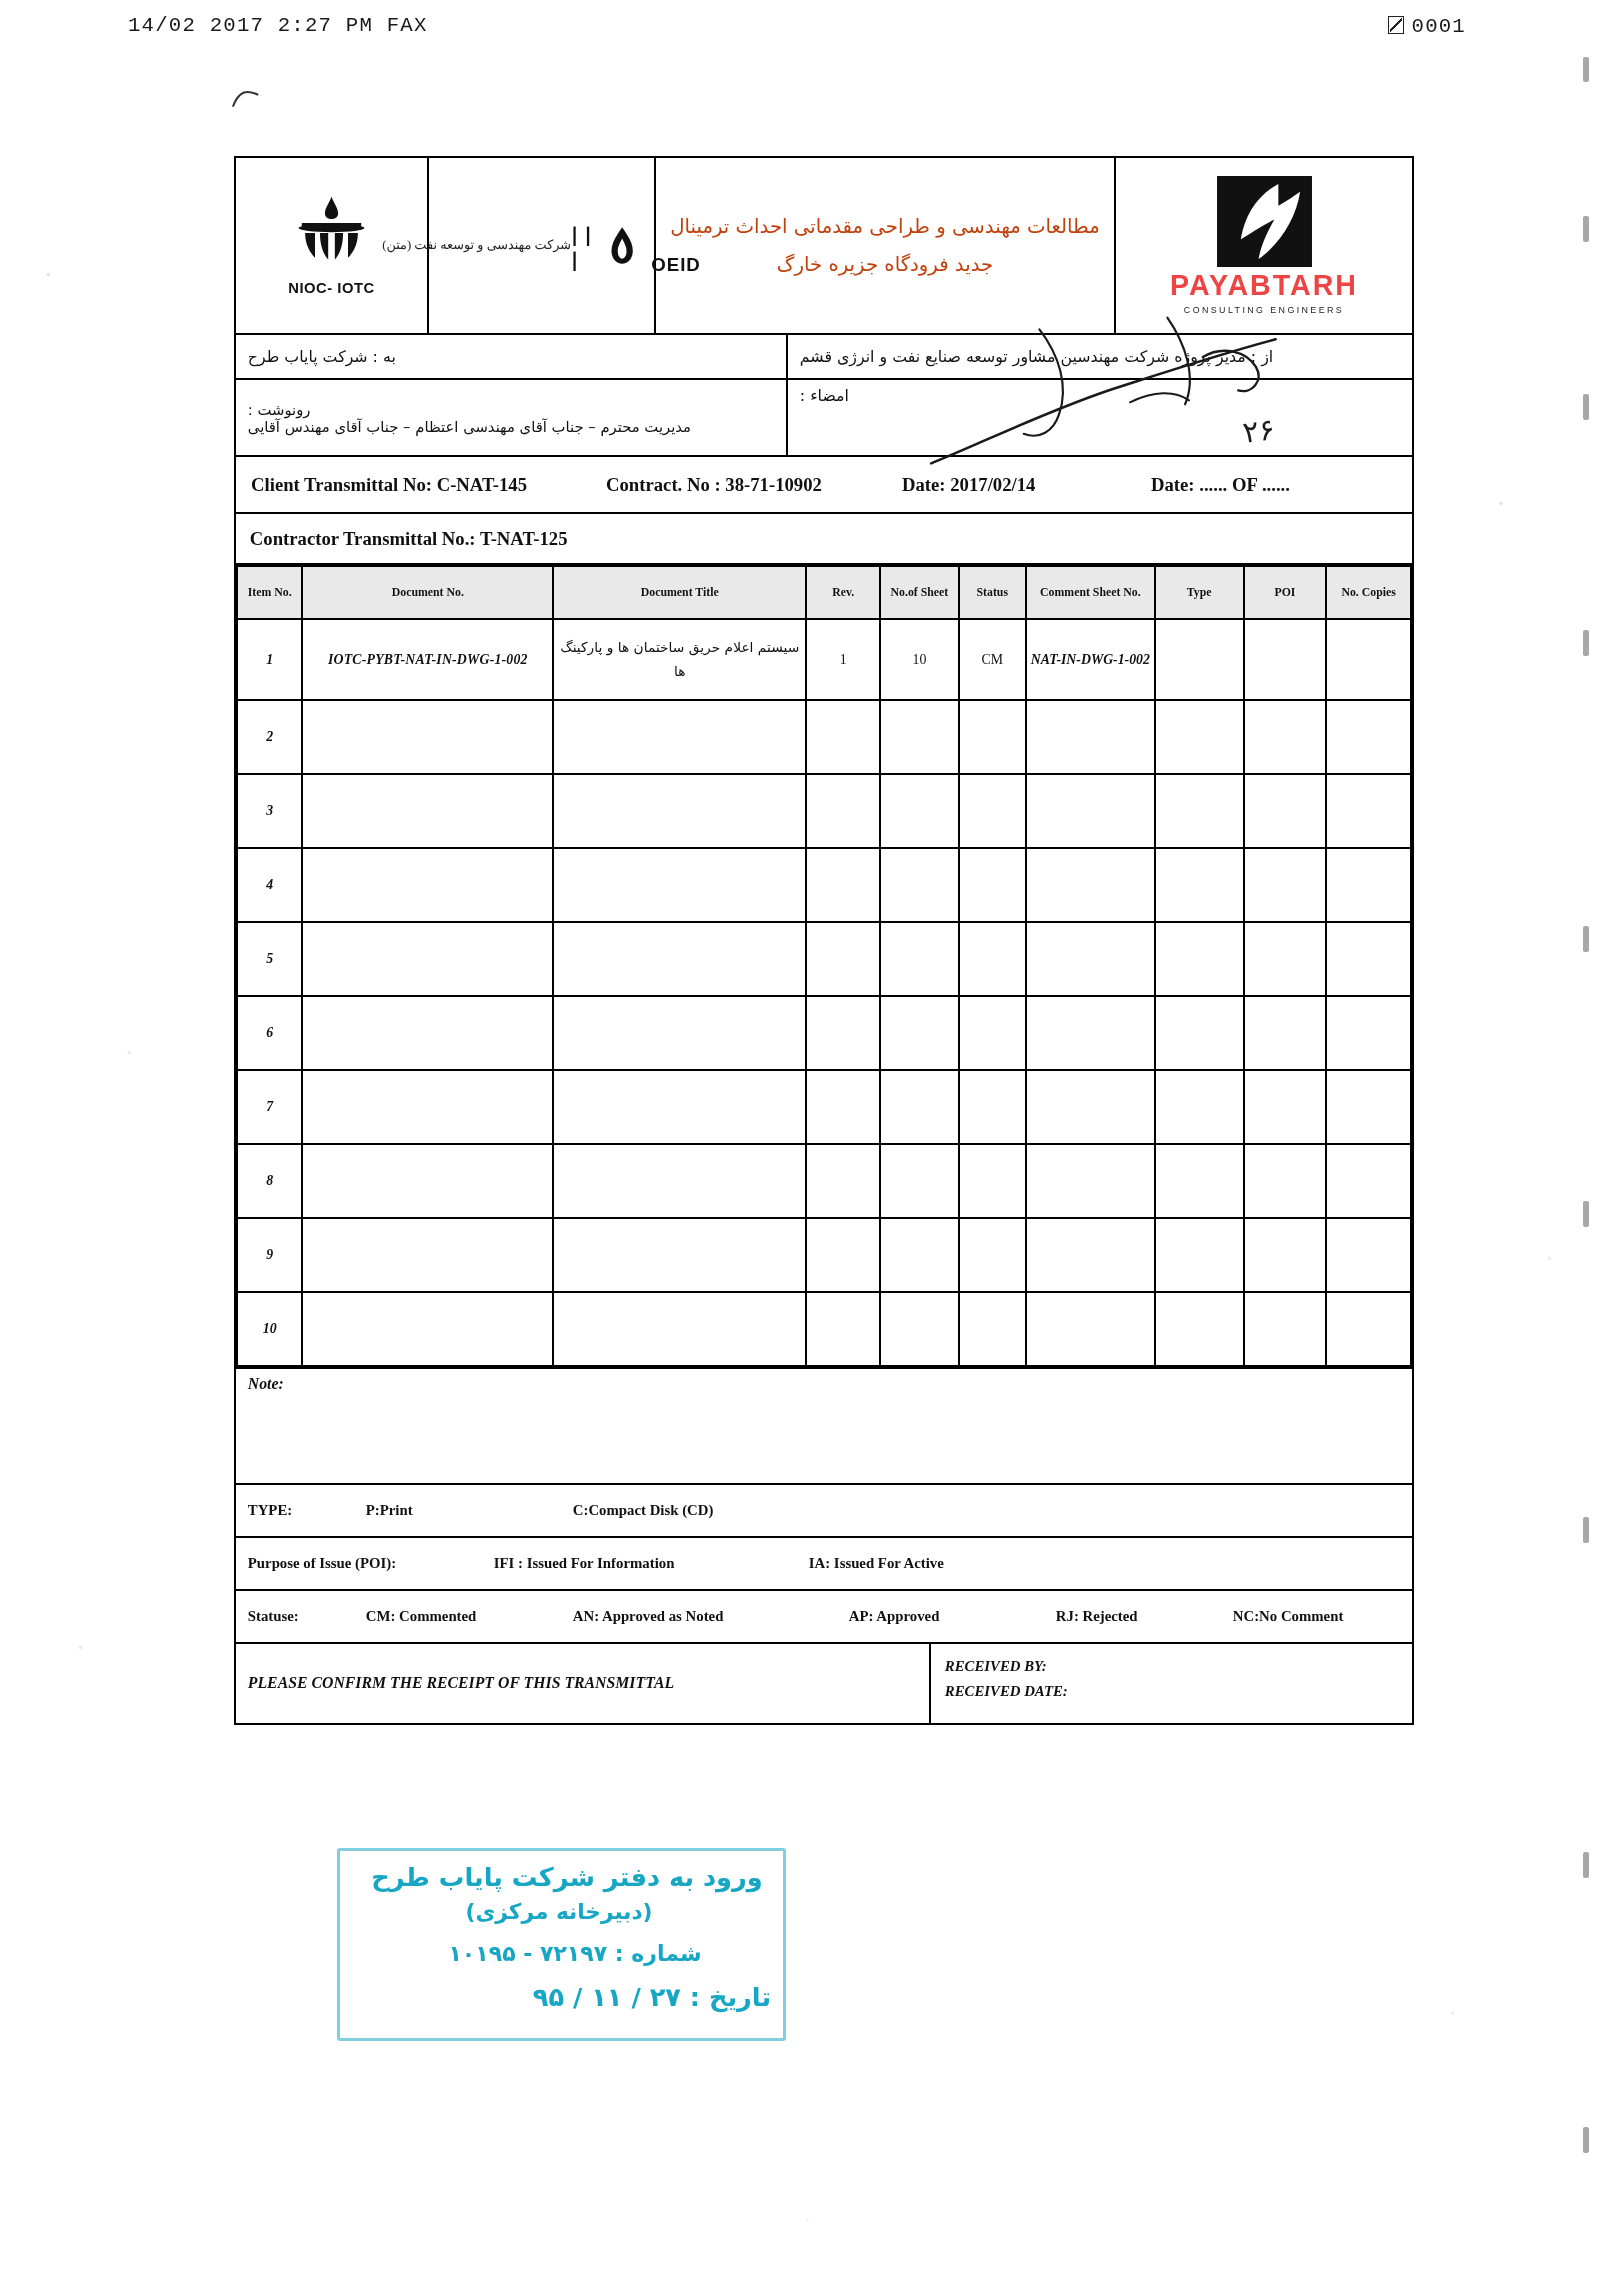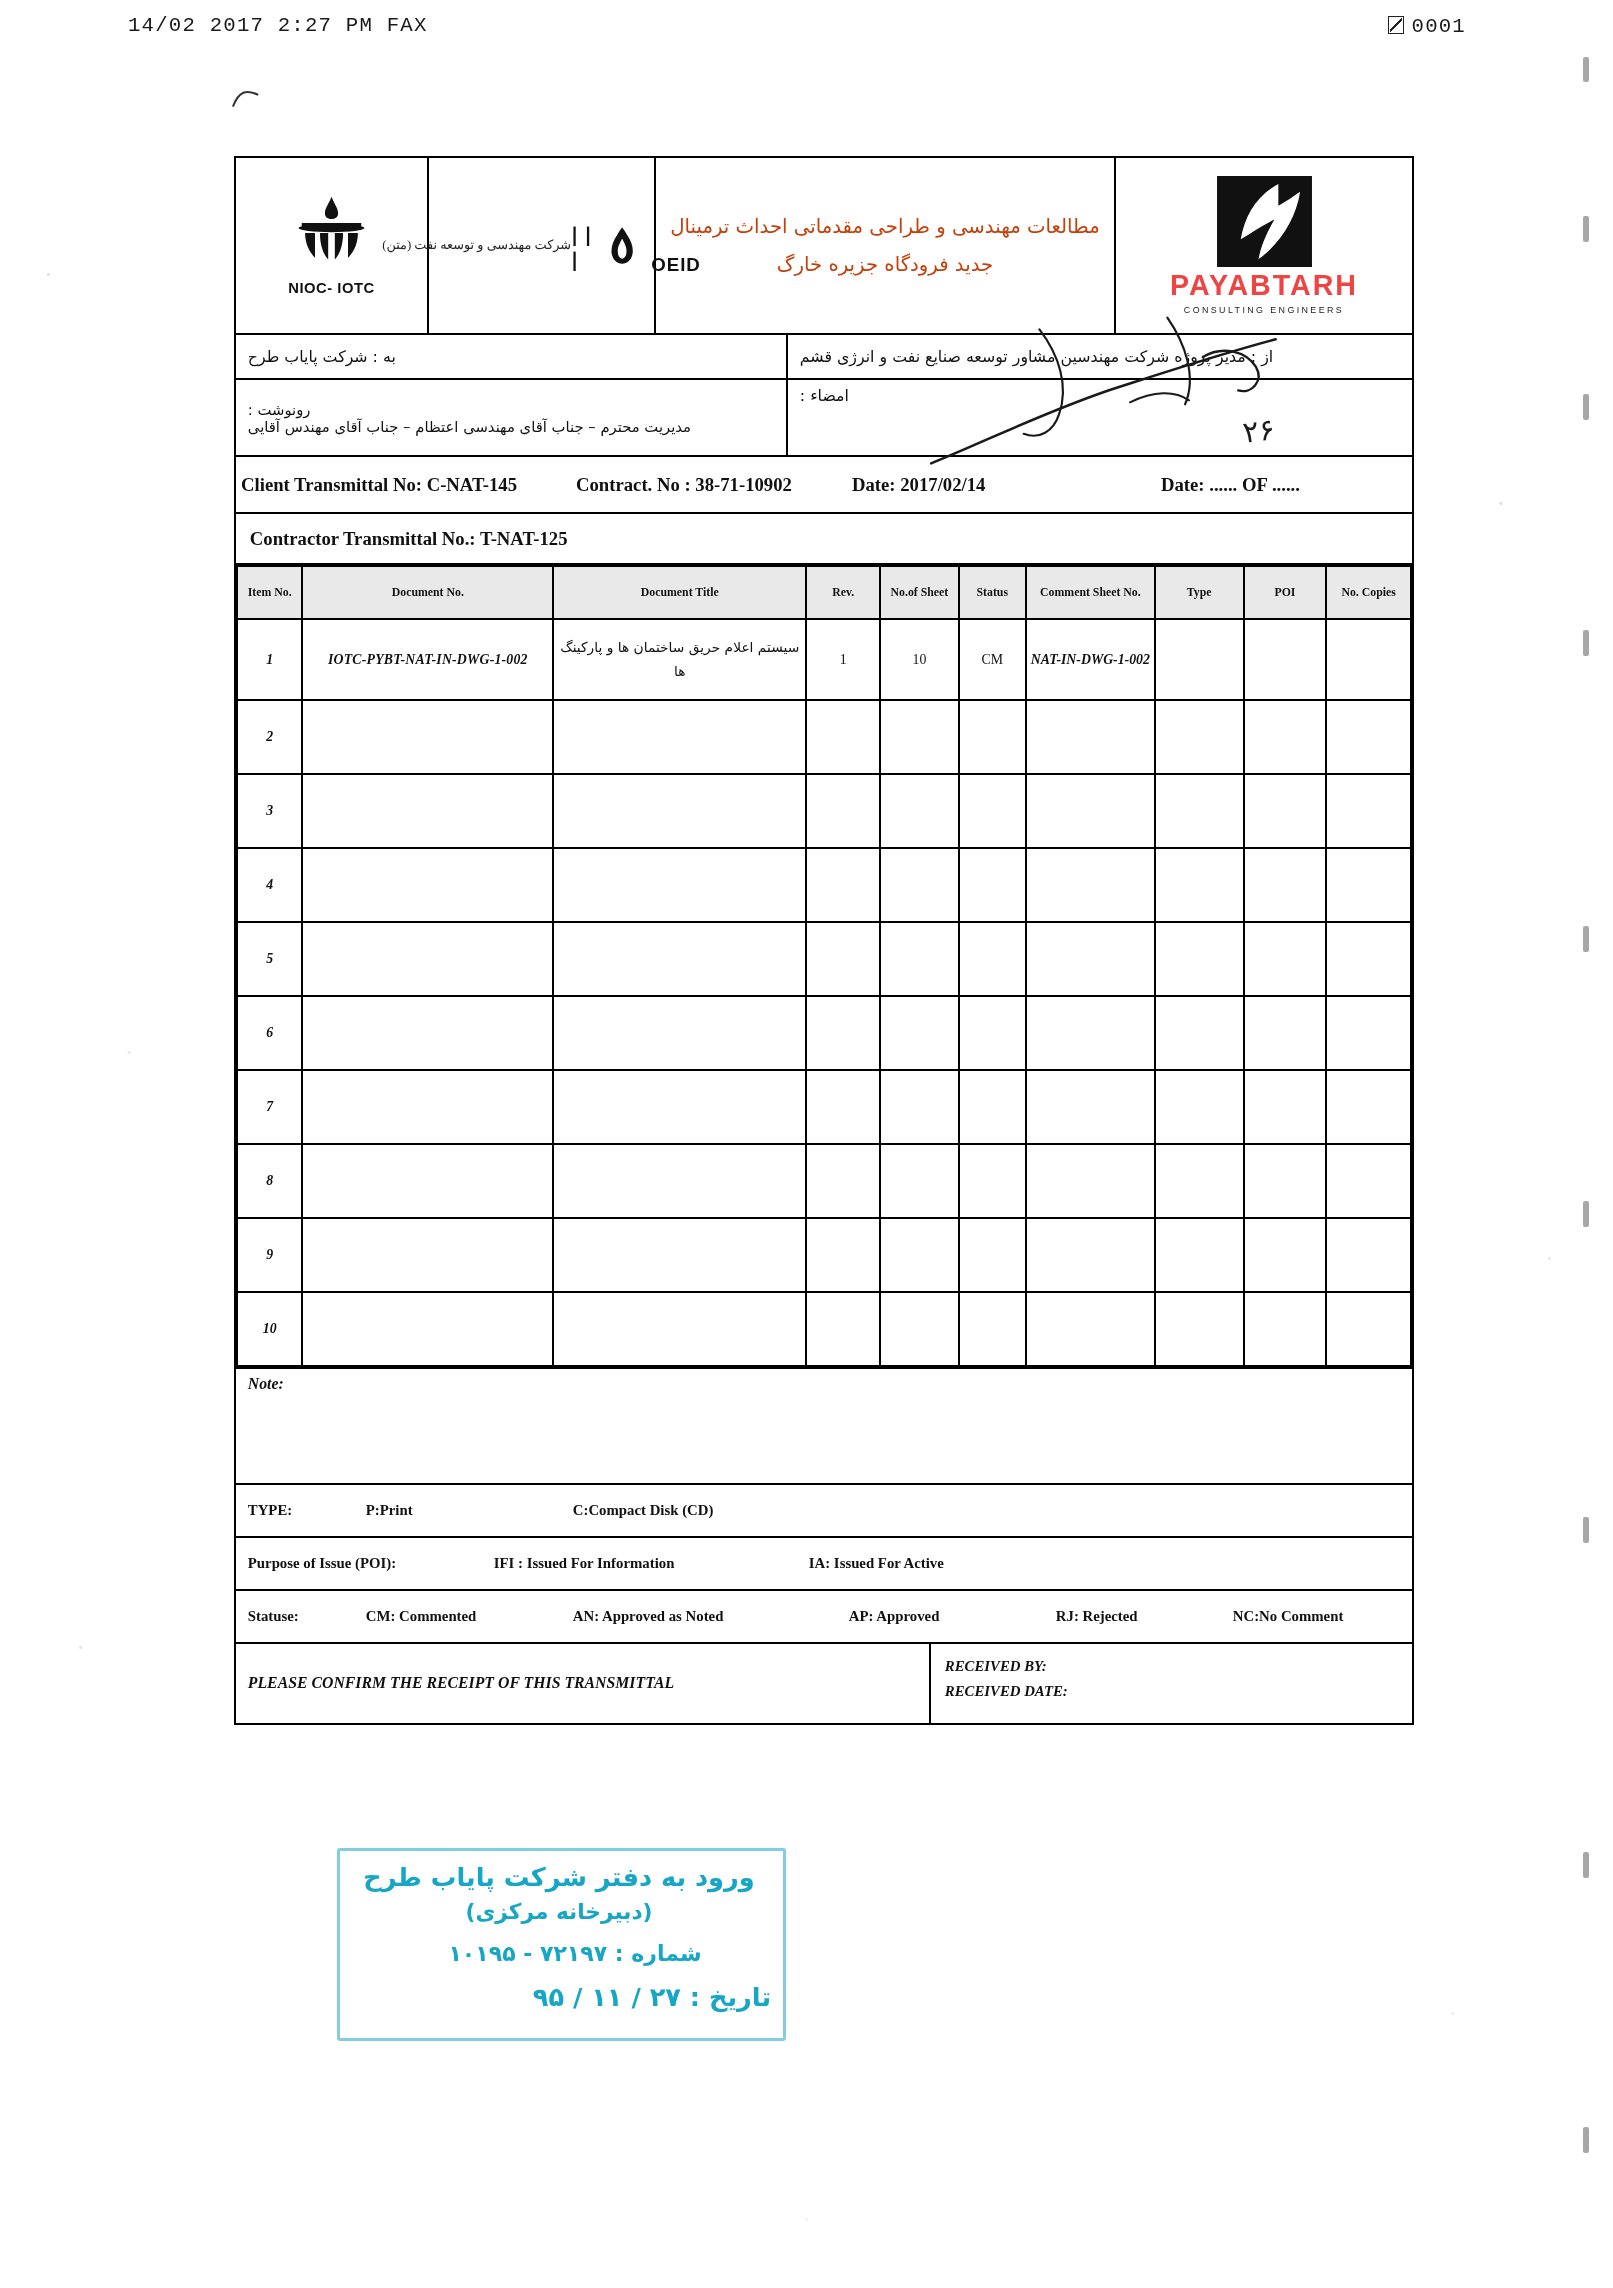--- a/index.html
+++ b/index.html
@@ -212,21 +212,21 @@
 
   
   .row-info {
     display: flex;
     border-bottom: 2.5px solid #000;
     height: 55px;
     align-items: center;
     font-weight: bold;
     font-size: 18.7px;
   }
-  .row-info > div { padding: 0 5px; white-space: nowrap; }
+  .row-info > div { padding: 0 15px; white-space: nowrap; }
   .i1 { width: 325px; }
   .i2 { width: 266px; }
   .i3 { flex: 1; }
   .i4 { width: 246px; }
 
   .row-contractor {
     border-bottom: 2.5px solid #000;
     height: 49px;
     display: flex;
     align-items: center;
@@ -340,21 +340,21 @@
     height: 167px;
     color: #17a6c4;
     pointer-events: none;
   }
   .stamp .s-line {
     direction: rtl;
     font-family: "DejaVu Sans", sans-serif;
     font-weight: bold;
     letter-spacing: 0.5px;
   }
-  .stamp .s1 { font-size: 25.6px; position: absolute; left: 0; top: 0; width: 424px; text-align: center; }
+  .stamp .s1 { font-size: 25.6px; position: absolute; left: 8px; top: 0; width: 424px; text-align: center; }
   .stamp .s2 { font-size: 21.7px; position: absolute; left: 0; top: 37px; width: 424px; text-align: center; }
   .stamp .s3 { font-size: 22px; position: absolute; left: 16px; top: 79px; width: 424px; text-align: center; }
   .stamp .s4 { font-size: 25.6px; position: absolute; left: 0; top: 120px; width: 424px; text-align: right; }
   .stamp-box {
     position: absolute;
     left: -9.9px; top: -13.8px;
     width: 443px; height: 187px;
     border: 3px solid #17a6c4;
     border-radius: 3px;
     opacity: .55;

